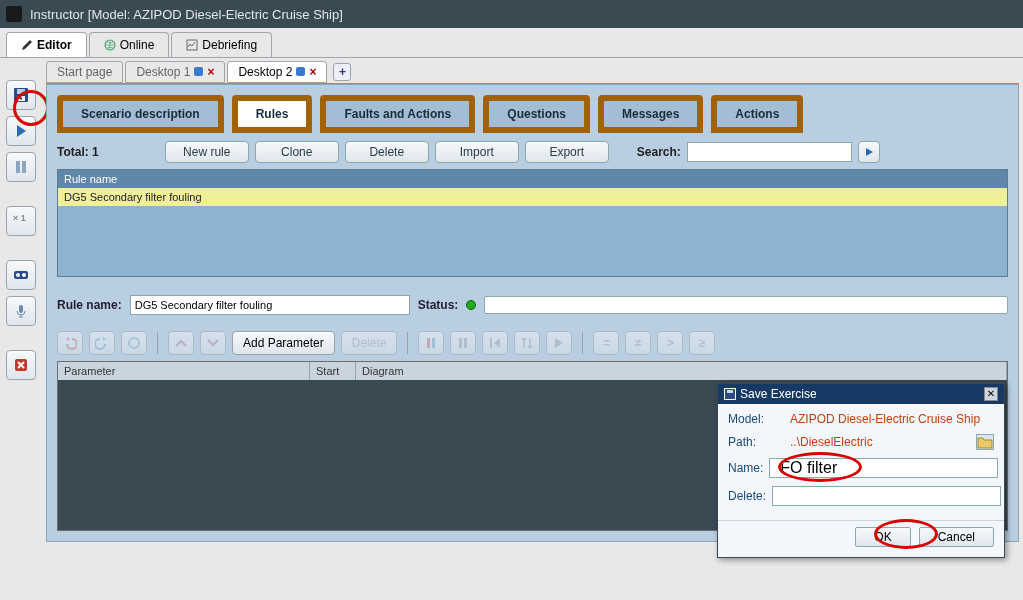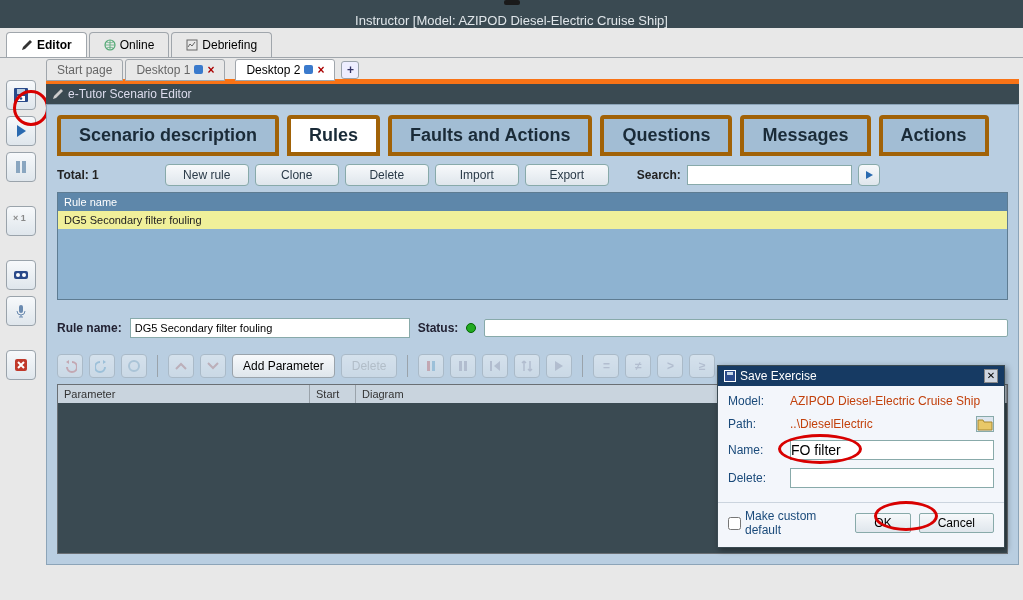--- a/index.html
+++ b/index.html
@@ -1,19 +1,19 @@
 <!DOCTYPE html>
 <html><head>
 <meta charset="utf-8">
 <style>
 * { box-sizing: border-box; margin: 0; padding: 0; font-family: "Segoe UI", Tahoma, sans-serif; font-size: 12px; }
 body { background: #e8e8e8; width: 1023px; height: 600px; overflow: hidden; position: relative; }
 
 
-.titlebar { background: #3a4a52; color: #e0e6ea; height: 28px; display: flex; align-items: center; padding: 0 6px; gap: 8px; flex-direction: column; }
+.titlebar { background: #3a4a52; color: #e0e6ea; height: 28px; display: flex; align-items: center; padding: 0 6px; gap: 8px; }
 .titlebar .app-icon { width: 16px; height: 16px; background: #1a1a1a; border-radius: 2px; display: inline-block; }
 .titlebar .title { font-size: 13px; }
 
 
 .main-tabs { display: flex; align-items: flex-end; height: 30px; background: #e8e8e8; border-bottom: 1px solid #a0a6ac; padding-left: 6px; gap: 0; }
 .main-tab { padding: 5px 14px; border: 1px solid #a0a6ac; border-bottom: none; background: #e8e8e8; border-radius: 4px 4px 0 0; margin-right: 2px; display: flex; align-items: center; gap: 4px; cursor: pointer; }
 .main-tab.active { background: #fff; font-weight: bold; margin-top: 19px; }
 .tab-icon { width: 12px; height: 12px; display: inline-block; }
 
 
@@ -21,36 +21,36 @@
 .lt-btn { width: 30px; height: 30px; background: linear-gradient(#f7f9fb,#dfe6ec); border: 1px solid #9aa3ab; border-radius: 4px; display: flex; align-items: center; justify-content: center; cursor: pointer; }
 .lt-btn .ic { width: 16px; height: 16px; display: inline-block; }
 
 
 .anno-circle { position: absolute; border: 3px solid #d80000; border-radius: 50%; pointer-events: none; }
 
 
 .workspace { position: absolute; left: 46px; right: 4px; top: 60px; bottom: 4px; }
 
 
-.desk-tabs { display: flex; align-items: center; height: 24px; border-bottom: 5px solid #f97316; background: #e8e8e8; }
+.desk-tabs { display: flex; align-items: center; height: 24px; border-bottom: 1px solid #f97316; background: #e8e8e8; }
 .desk-tab { padding: 3px 10px; border: 1px solid #a0a6ac; background: #e8e8e8; border-radius: 3px 3px 0 0; margin-right: 2px; font-size: 11px; cursor: pointer; display: flex; align-items: center; gap: 4px; color: #666; }
-.desk-tab.active { background: #fff; color: #000; margin-left: 8px; }
+.desk-tab.active { background: #fff; color: #000; }
 .tab-chip { width: 9px; height: 9px; border-radius: 2px; display: inline-block; }
 .desk-add { width: 18px; height: 18px; border: 1px solid #9aa3ab; border-radius: 3px; display: flex; align-items: center; justify-content: center; cursor: pointer; background: #eef; color: #336; font-weight: bold; margin-left: 4px;}
 
 
 .scn-header { background: #3a4a52; color: #dde; height: 20px; display: flex; align-items: center; padding: 0 6px; font-size: 11px; gap: 4px; }
 .scn-header .pencil { width: 12px; height: 12px; display: inline-block; }
 
 
 .editor-body { background: #b9cee1; border: 1px solid #8ca4b8; padding: 10px; }
 
 
 .scn-tabs { display: flex; gap: 8px; margin-bottom: 8px; }
-.scn-tab { background: #a2bdd4; border: 4px solid #a16207; border-radius: 4px 4px 0 0; padding: 6px 18px; color: #1a2b38; font-weight: bold; font-size: 18px; cursor: pointer; }
+.scn-tab { background: #a2bdd4; border: 6px solid #a16207; border-radius: 4px 4px 0 0; padding: 6px 18px; color: #1a2b38; font-weight: bold; font-size: 12px; cursor: pointer; }
 .scn-tab.active { background: #fff; color: #1a2b38; }
 
 
 .rules-tools { display: flex; align-items: center; gap: 6px; margin-bottom: 6px; }
 .totals { font-weight: bold; color: #222; margin-right: 60px; }
 .btn { background: linear-gradient(#f7f9fb,#dfe6ec); border: 1px solid #8aa; border-radius: 4px; padding: 3px 0; width: 84px; text-align: center; cursor: pointer; color: #2a3a48; font-size: 12px; }
 .search-lbl { margin-left: 22px; font-weight: bold; color: #222; }
 .search-in { flex: 0 0 150px; height: 20px; border: 1px solid #8aa; background: #fff; padding: 0 4px; }
 .play-btn { width: 22px; height: 22px; background: linear-gradient(#f7f9fb,#dfe6ec); border: 1px solid #8aa; border-radius: 4px; display: flex; align-items: center; justify-content: center; cursor: pointer; }
 
@@ -75,28 +75,28 @@
 .addp { width: auto; padding: 0 10px; }
 .sep { width: 1px; height: 22px; background: #9aa3ab; margin: 0 4px; }
 
 
 .param-grid { border: 1px solid #6a6f74; background: #3a4a52; }
 .pg-head { display: flex; background: #c9d4de; }
 .pg-col { padding: 3px 6px; border-right: 1px solid #9aa3ab; font-size: 11px; color: #333; }
 .pg-body { height: 150px; background: #3a4a52; }
 
 
-.save-dlg { position: absolute; right: 18px; bottom: 52px; width: 288px; background: #f3f6fb; border: 1px solid #3a4a52; box-shadow: 2px 2px 6px rgba(0,0,0,0.4); z-index: 100; }
+.save-dlg { position: absolute; right: 18px; bottom: 42px; width: 288px; background: #f3f6fb; border: 1px solid #3a4a52; box-shadow: 2px 2px 6px rgba(0,0,0,0.4); z-index: 100; }
 .dlg-title { background: #163a63; color: #fff; padding: 3px 6px; font-size: 11px; display: flex; align-items: center; justify-content: space-between; }
 .dlg-close { width: 14px; height: 14px; background: #d0d6e0; border: 1px solid #888; color: #000; font-size: 10px; text-align: center; line-height: 12px; cursor: pointer; }
 .dlg-body { padding: 8px 10px 6px 10px; }
 .dlg-row { display: flex; align-items: center; gap: 6px; margin-bottom: 8px; }
 .dlg-lbl { width: 56px; color: #1a4a7a; font-size: 12px; }
 .dlg-val { color: #c2410c; }
-.dlg-input { flex: 1; height: 20px; border: 1px solid #8aa; background: #fff; padding: 0 0; font-size: 14px; }
+.dlg-input { flex: 1; height: 20px; border: 1px solid #8aa; background: #fff; padding: 0 10px; font-size: 16px; }
 .dlg-foot { display: flex; align-items: center; gap: 8px; padding: 6px 10px 10px 10px; border-top: 1px solid #cbd4de; }
 .dlg-check { display: flex; align-items: center; gap: 4px; font-size: 11px; color: #1a4a7a; }
 .dlg-btn { background: linear-gradient(#f7f9fb,#dfe6ec); border: 1px solid #8aa; border-radius: 2px; padding: 2px 18px; cursor: pointer; }
 .path-icon { width: 18px; height: 16px; border: 1px solid #8aa; background: #dde6f0; cursor: pointer; }
 
 svg { display: block; }
 </style>
 </head>
 <body>
 
@@ -207,28 +207,20 @@
       <span style="color:#a00;font-weight:bold;">×</span>
     </div>
     <div class="desk-tab active">
       <span>Desktop 2</span>
       <span class="tab-chip" style="background:#3a7acc"></span>
       <span style="color:#a00;font-weight:bold;">×</span>
     </div>
     <div class="desk-add">+</div>
   </div>
 
-  <div class="scn-header">
-    <span class="pencil">
-      <svg viewBox="0 0 12 12">
-          <path d="M1 11l1-3 7-7 2 2-7 7-3 1z" fill="#ccc"></path>
-        </svg>
-    </span>
-    <span>e-Tutor Scenario Editor</span>
-  </div>
 
   <div class="editor-body">
 
     <div class="scn-tabs">
       <div class="scn-tab">Scenario description</div>
       <div class="scn-tab active">Rules</div>
       <div class="scn-tab">Faults and Actions</div>
       <div class="scn-tab">Questions</div>
       <div class="scn-tab">Messages</div>
       <div class="scn-tab">Actions</div>
@@ -383,22 +375,18 @@
       <span class="dlg-lbl">Name:</span>
       <input class="dlg-input" value="FO filter" style="">
       <div class="anno-circle" style="left:50px; top:-6px; width:84px; height:30px; border-radius:50%/50%;"></div>
     </div>
     <div class="dlg-row">
       <span class="dlg-lbl">Delete:</span>
       <input class="dlg-input" value="" style="">
     </div>
   </div>
   <div class="dlg-foot" style="position:relative;">
-    <label class="dlg-check">
-      <input type="checkbox" style="">
-      <span>Make custom default</span>
-    </label>
     <div style="flex:1"></div>
     <div class="dlg-btn">OK</div>
     <div class="dlg-btn">Cancel</div>
     <div class="anno-circle" style="right:66px; top:-2px; width:64px; height:30px; border-radius:50%/50%;"></div>
   </div>
 </div>
 
 </body></html>

